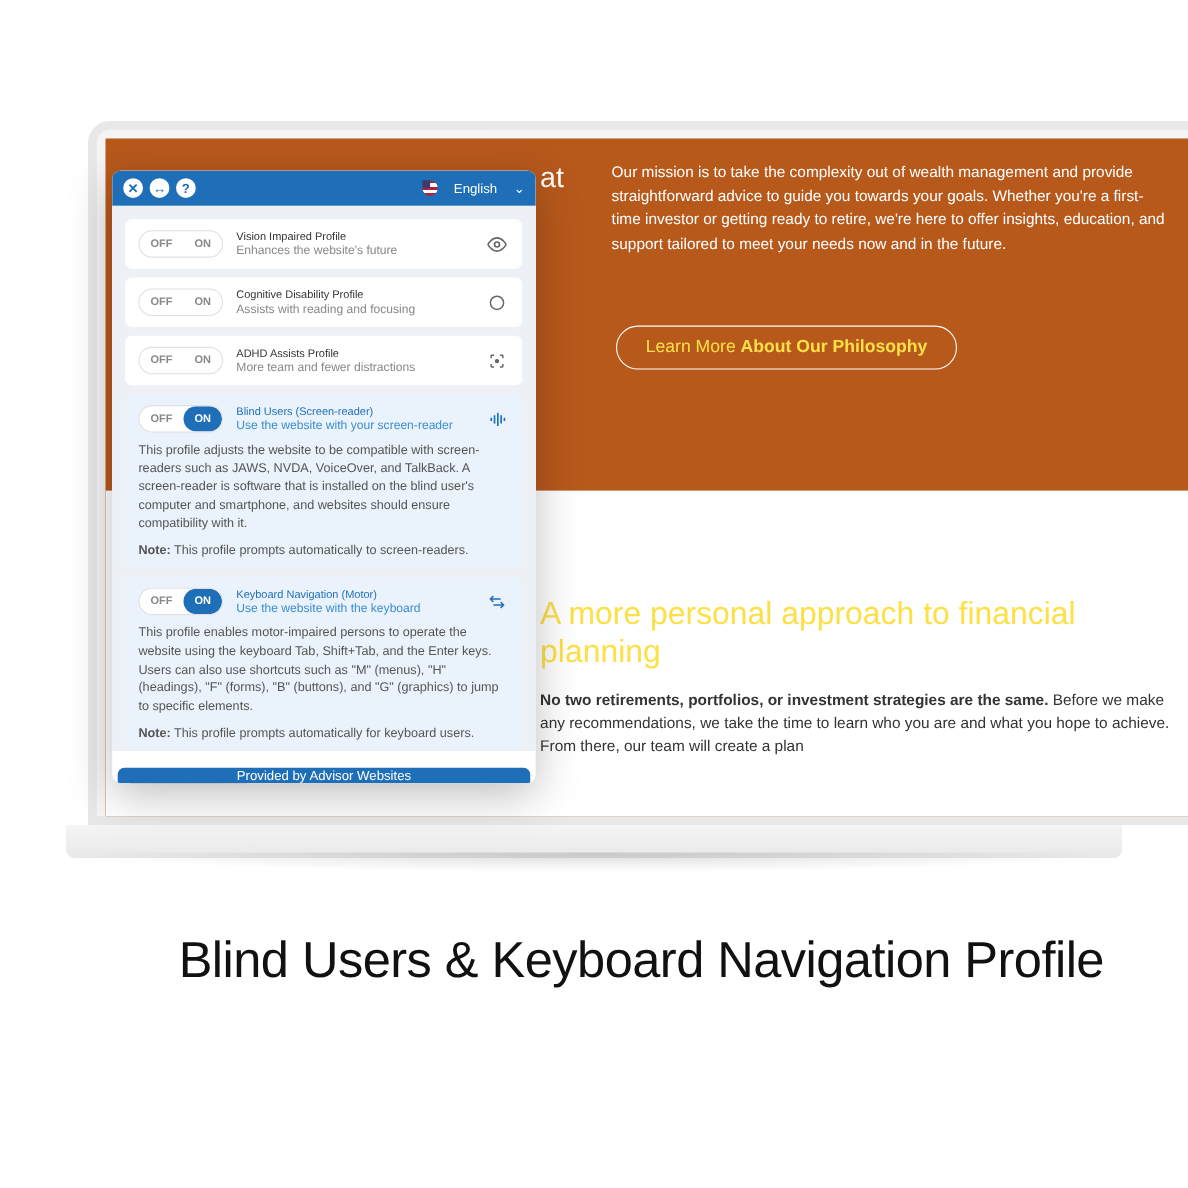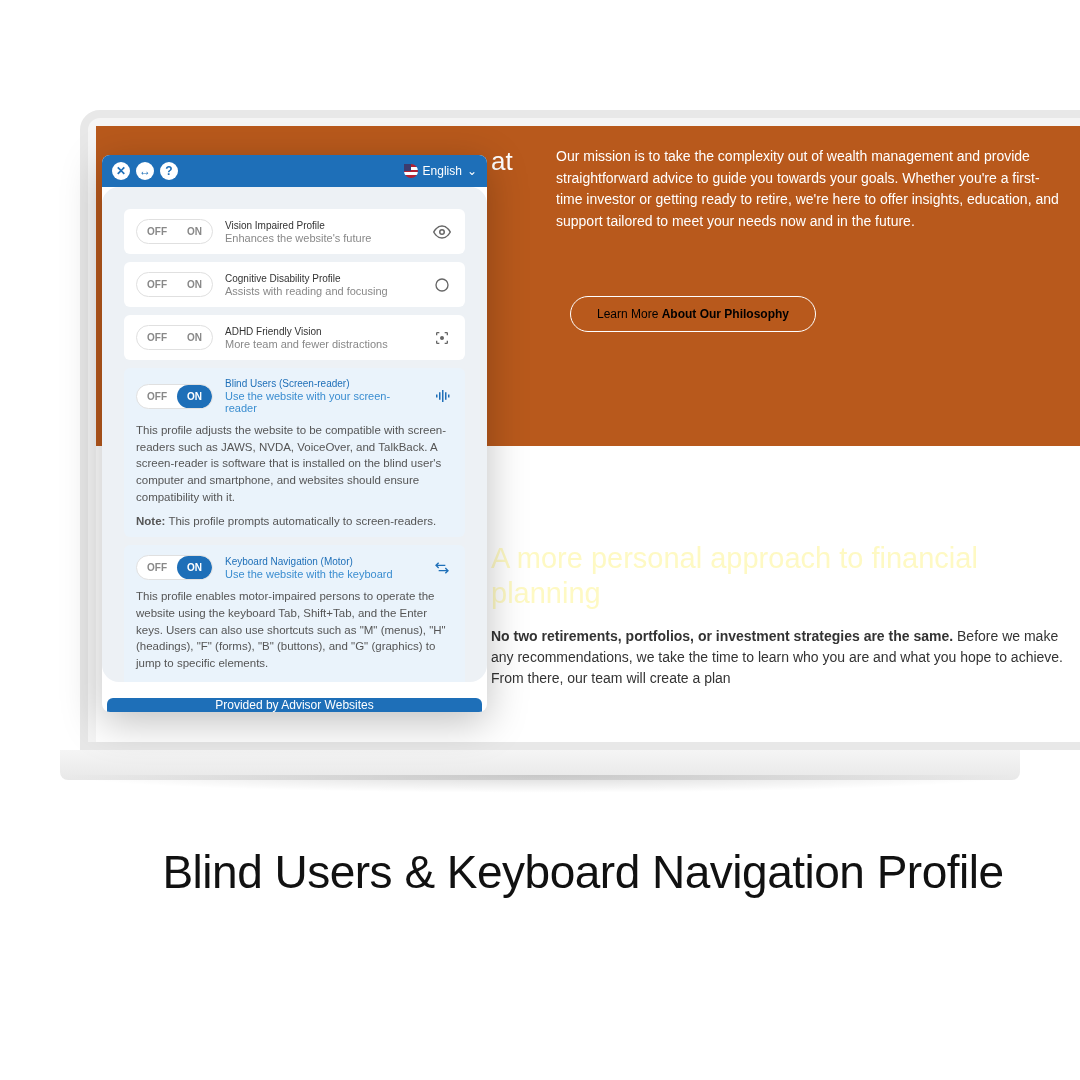--- a/index.html
+++ b/index.html
@@ -58,36 +58,36 @@
   top: 20px;
   left: 460px;
   right: 30px;
   color: #fff;
   font-size: 14px;
   line-height: 1.55;
 }
 .hero-button {
   position: absolute;
   top: 170px;
-  left: 474px;
+  left: 464px;
   border: 1.5px solid #fff;
-  color: #000000;
+  color: #fde047;
   padding: 10px 26px;
   border-radius: 24px;
-  font-size: 12px;
+  font-size: 16px;
   display: inline-block;
 }
 .hero-button strong { font-weight: 700; }
 
 .section-heading {
   position: absolute;
   top: 415px;
   left: 395px;
   right: 30px;
-  color: #fef9c3;
+  color: #fde047;
   font-size: 29px;
   font-weight: 400;
   line-height: 1.2;
 }
 .section-body {
   position: absolute;
   top: 500px;
   left: 395px;
   right: 20px;
   color: #333;
@@ -134,34 +134,33 @@
 .widget-header-icons { display: flex; gap: 6px; }
 .wh-icon {
   width: 18px; height: 18px;
   background: #fff;
   border-radius: 50%;
   display: flex; align-items: center; justify-content: center;
   color: #1e6fb8;
   font-size: 12px;
   font-weight: bold;
 }
-.widget-header-right { margin-left: auto; display: flex; align-items: center; gap: 5px; color: #fff; font-size: 12px; }
+.widget-header-right { margin-left: auto; display: flex; align-items: center; gap: 15px; color: #fff; font-size: 12px; }
 .flag-icon {
   width: 14px; height: 14px; border-radius: 50%;
   background: linear-gradient(#b22234 20%, #fff 20% 40%, #b22234 40% 60%, #fff 60% 80%, #b22234 80%);
   position: relative;
 }
 .flag-icon::before { content:''; position:absolute; top:0; left:0; width:50%; height:50%; background:#3c3b6e; }
 
 .widget-body {
   height: 495px;
   overflow-y: auto;
-  padding: 22px;
+  padding: 12px;
   background: #edf1f5;
-  border-radius: 17px;
 }
 .widget-body::-webkit-scrollbar { width: 6px; }
 .widget-body::-webkit-scrollbar-thumb { background: #8ab0d6; border-radius: 3px; }
 
 .profile-card {
   background: #fff;
   border-radius: 6px;
   padding: 10px 12px;
   margin-bottom: 8px;
   display: flex;
@@ -306,21 +305,21 @@
           </svg>
       </div>
     </div>
 
     <div class="profile-card">
       <div class="toggle">
         <div class="toggle-btn">OFF</div>
         <div class="toggle-btn">ON</div>
       </div>
       <div class="profile-info">
-        <div class="profile-title">ADHD Friendly Vision</div>
+        <div class="profile-title">ADHD Assists Profile</div>
         <div class="profile-sub">More team and fewer distractions</div>
       </div>
       <div class="profile-icon">
         <svg width="16" height="16" viewBox="0 0 24 24" fill="none" stroke="currentColor" stroke-width="2">
             <path d="M4 8V5a1 1 0 011-1h3M20 8V5a1 1 0 00-1-1h-3M4 16v3a1 1 0 001 1h3M20 16v3a1 1 0 01-1 1h-3"></path>
             <circle cx="12" cy="12" r="2" fill="currentColor"></circle>
           </svg>
       </div>
     </div>
 

